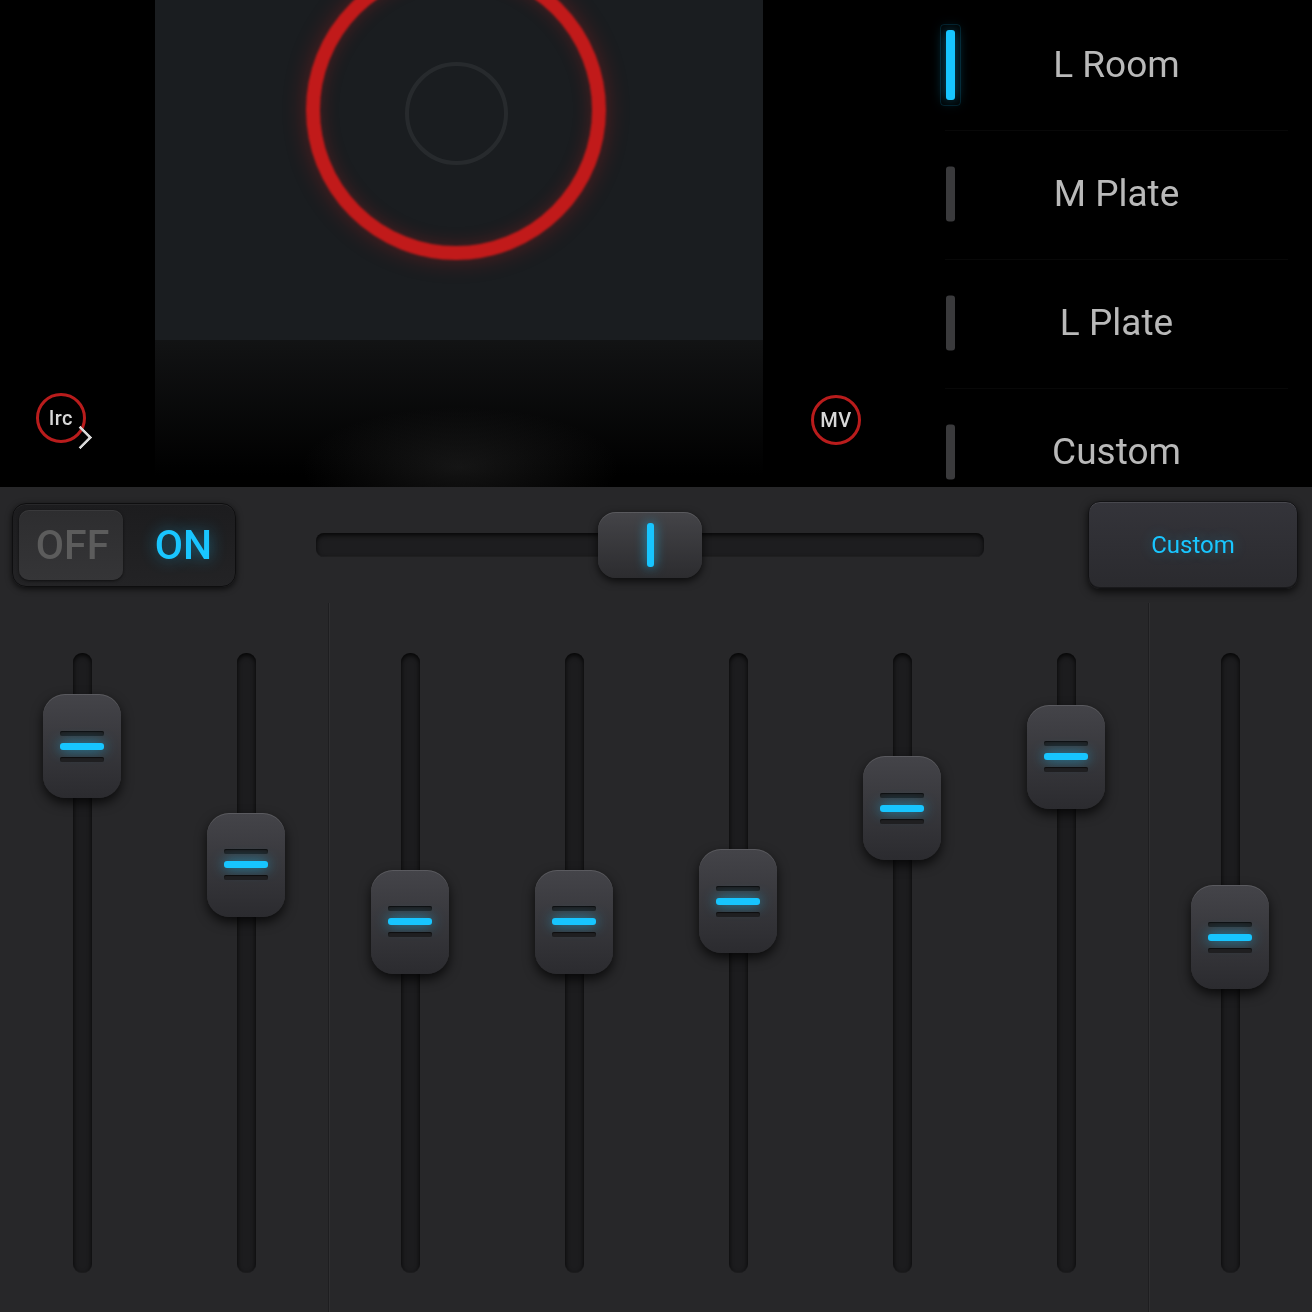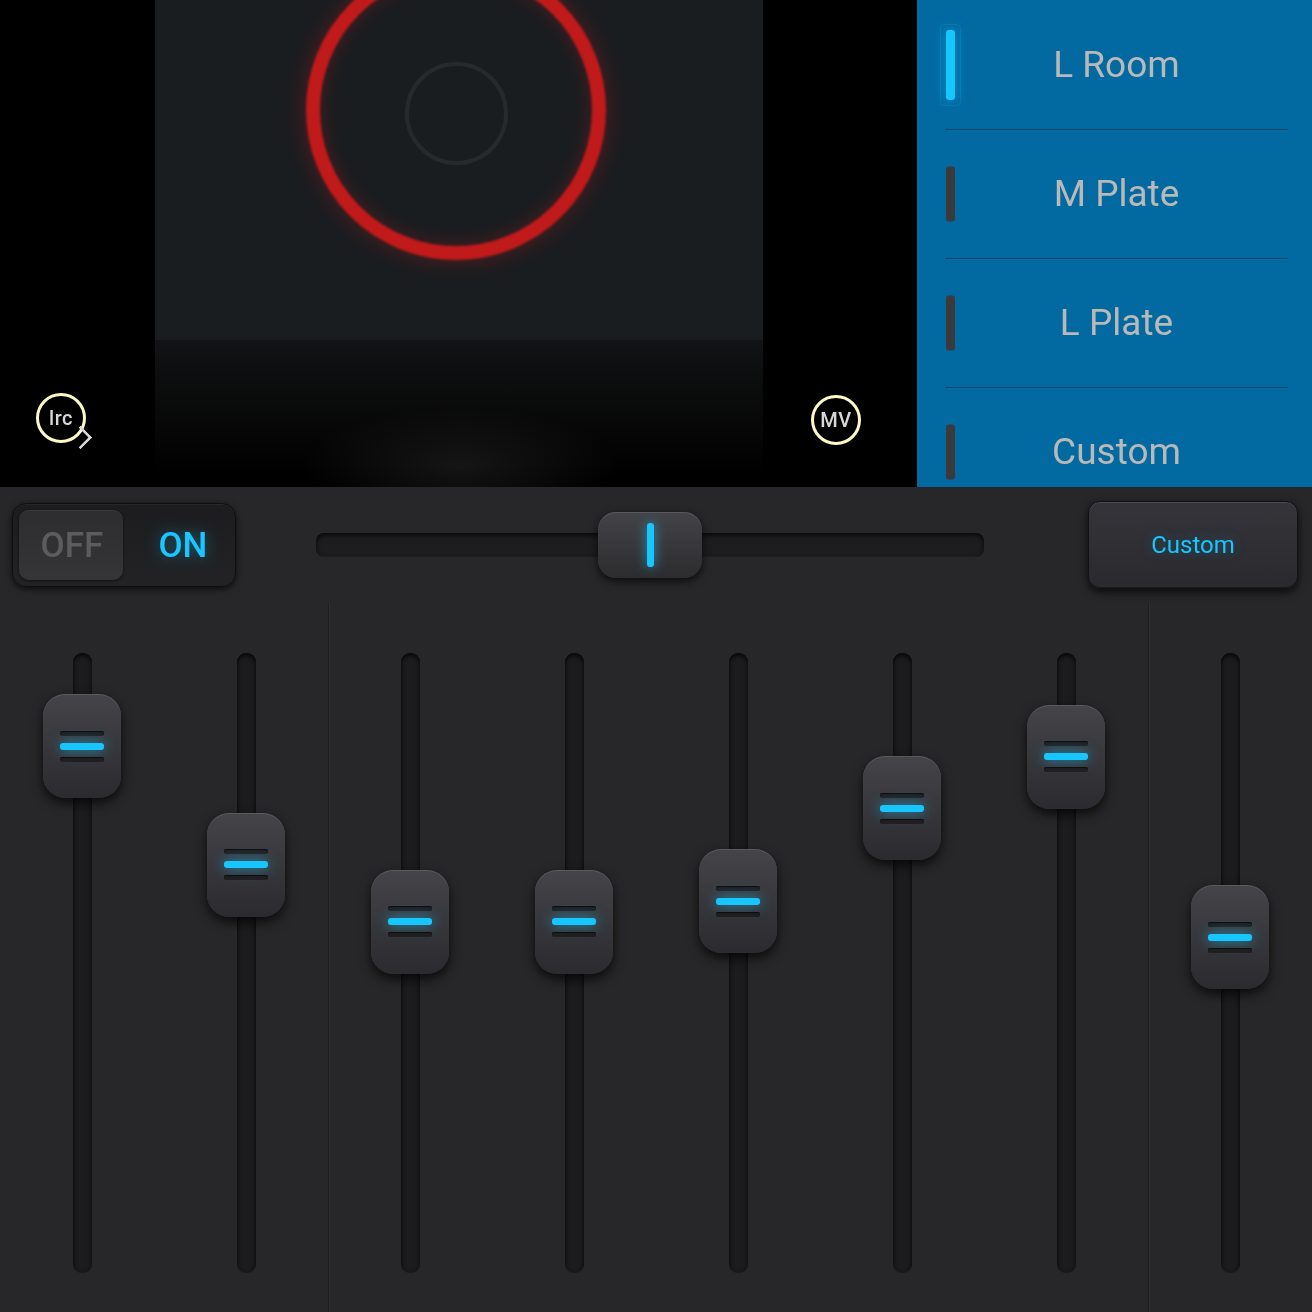--- a/index.html
+++ b/index.html
@@ -69,21 +69,21 @@
   .glow {
     position: absolute;
     left: 300px; bottom: -40px;
     width: 320px; height: 120px;
     background: radial-gradient(ellipse at center, rgba(80,80,80,0.25), transparent 70%);
   }
 
   .badge {
     position: absolute;
     width: 50px; height: 50px;
-    border: 3px solid #fef9c3;
+    border: 3px solid #b91c1c;
     border-radius: 50%;
     display: flex;
     align-items: center;
     justify-content: center;
     color: #d8d8d8;
     font-size: 20px;
     font-weight: 500;
     letter-spacing: 0.5px;
     cursor: pointer;
   }
@@ -97,21 +97,21 @@
     border-bottom: 3px solid #d8d8d8;
     transform: rotate(-45deg);
     border-radius: 1px;
   }
   .badge-mv { right: 56px; top: 395px; }
 
   
   .preset-list {
     width: 395px;
     height: 487px;
-    background: #0369a1;
+    background: #000000;
     padding: 0 0 0 4px;
   }
   .preset-item {
     position: relative;
     height: 129px;
     display: flex;
     align-items: center;
     cursor: pointer;
   }
   .preset-item + .preset-item::before {
@@ -178,21 +178,21 @@
   .toggle::before{
     content:"";
     position:absolute;
     left:6px; top:6px; bottom:6px;
     width: 104px;
     border-radius:10px;
     background: linear-gradient(#2d2d2f,#353537);
     box-shadow: inset 0 1px 0 rgba(255,255,255,0.06), 0 1px 3px rgba(0,0,0,0.6);
   }
   .toggle .lbl {
-    font-size: 35px;
+    font-size: 41px;
     font-weight: 500;
     z-index:1;
   }
   .toggle .off { color: #5c5c5c; }
   .toggle .on  {
     color: #19c6ff;
     text-shadow: 0 0 16px rgba(25,198,255,0.45);
   }
 
   

